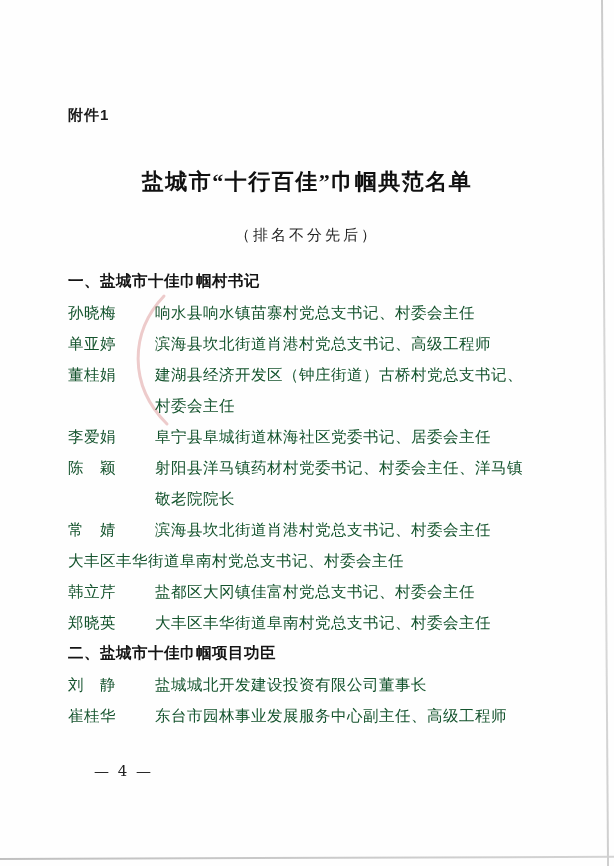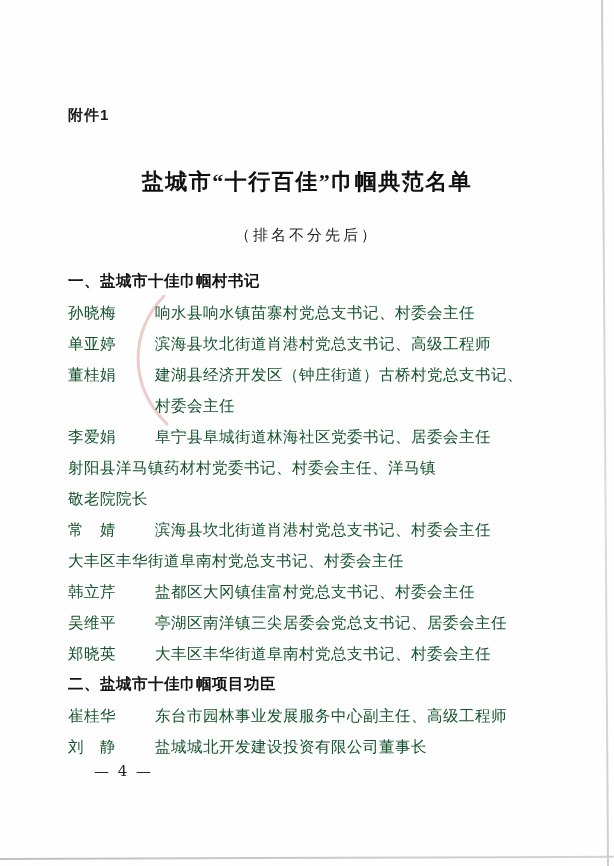--- a/index.html
+++ b/index.html
@@ -128,51 +128,48 @@
     </div>
     <div class="row">
       <span class="name">董桂娟</span>
       <span class="desc">建湖县经济开发区（钟庄街道）古桥村党总支书记、村委会主任</span>
     </div>
     <div class="row">
       <span class="name">李爱娟</span>
       <span class="desc">阜宁县阜城街道林海社区党委书记、居委会主任</span>
     </div>
     <div class="row">
+      <span class="name">陈　颖</span>
       <span class="desc">射阳县洋马镇药材村党委书记、村委会主任、洋马镇敬老院院长</span>
     </div>
     <div class="row">
       <span class="name">常　婧</span>
       <span class="desc">滨海县坎北街道肖港村党总支书记、村委会主任</span>
     </div>
     <div class="row">
       <span class="desc">大丰区丰华街道阜南村党总支书记、村委会主任</span>
     </div>
     <div class="row">
       <span class="name">韩立芹</span>
       <span class="desc">盐都区大冈镇佳富村党总支书记、村委会主任</span>
     </div>
     <div class="row">
-      <span class="name">吴维平</span>
-      <span class="desc">亭湖区南洋镇三尖居委会党总支书记、居委会主任</span>
-    </div>
-    <div class="row">
       <span class="name">郑晓英</span>
       <span class="desc">大丰区丰华街道阜南村党总支书记、村委会主任</span>
     </div>
 
     <div class="sec-heading">二、盐城市十佳巾帼项目功臣</div>
 
     <div class="row">
+      <span class="name">刘　静</span>
+      <span class="desc">盐城城北开发建设投资有限公司董事长</span>
+    </div>
+    <div class="row">
       <span class="name">崔桂华</span>
       <span class="desc">东台市园林事业发展服务中心副主任、高级工程师</span>
-    </div>
-    <div class="row">
-      <span class="name">刘　静</span>
-      <span class="desc">盐城城北开发建设投资有限公司董事长</span>
     </div>
 
   </div>
 
   <div class="pagenum">— 4 —</div>
 
   <svg class="stamp-arc" width="70" height="140" viewBox="0 0 70 140">
     <path d="M 52 6 C 18 42, 16 95, 55 134" fill="none" stroke="rgba(200,85,85,0.30)" stroke-width="3" stroke-linecap="round"></path>
   </svg>
 

